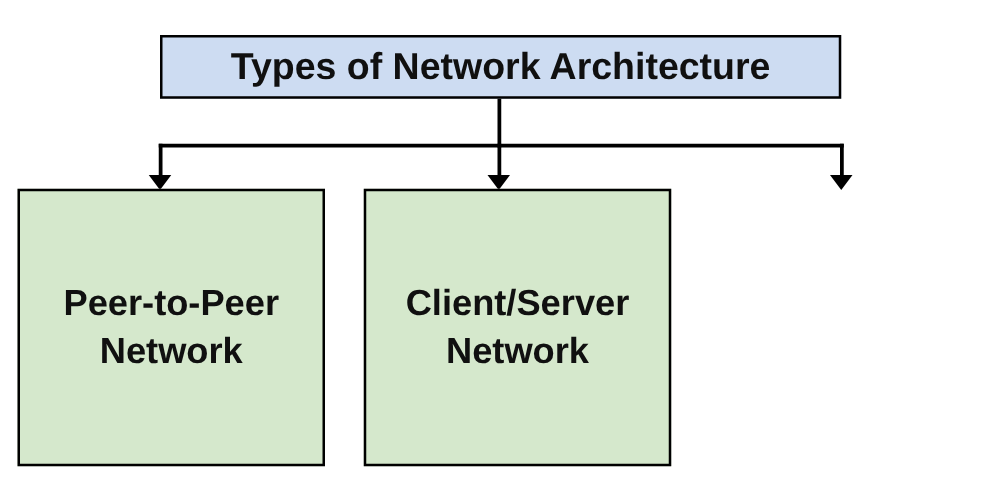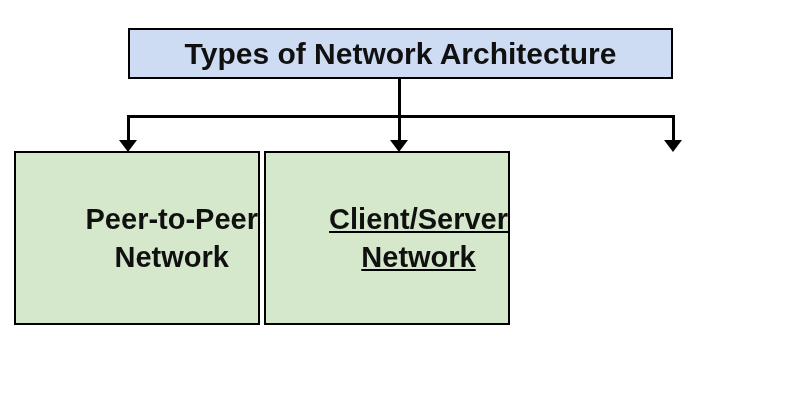--- a/index.html
+++ b/index.html
@@ -32,31 +32,31 @@
     font-size: 30px;
     font-weight: 700;
     color: var(--text, #101010);
     white-space: nowrap;
     letter-spacing: 0px;
     text-align: right;
   }
   .node-box {
     position: absolute;
     top: 151px;
-    height: 174px;
+    height: 222px;
     box-sizing: border-box;
     background: var(--node-fill, #d5e8cc);
     border: 2px solid var(--line, #000000);
     display: flex;
     align-items: center;
-    justify-content: flex-end;
+    justify-content: center;
     text-align: center;
   }
   .node-box.n0 { left: 14px;  width: 246px; }
-  .node-box.n1 { left: 264px; width: 246px; text-decoration: underline; }
+  .node-box.n1 { left: 291px; width: 246px; }
   .node-box.n2 { left: 538px; width: 247px; }
   .node-box .label {
     font-size: 29px;
     font-weight: 600;
     line-height: 38px;
     color: var(--text, #101010);
     white-space: pre-line;
   }
   .conn {
     position: absolute;

